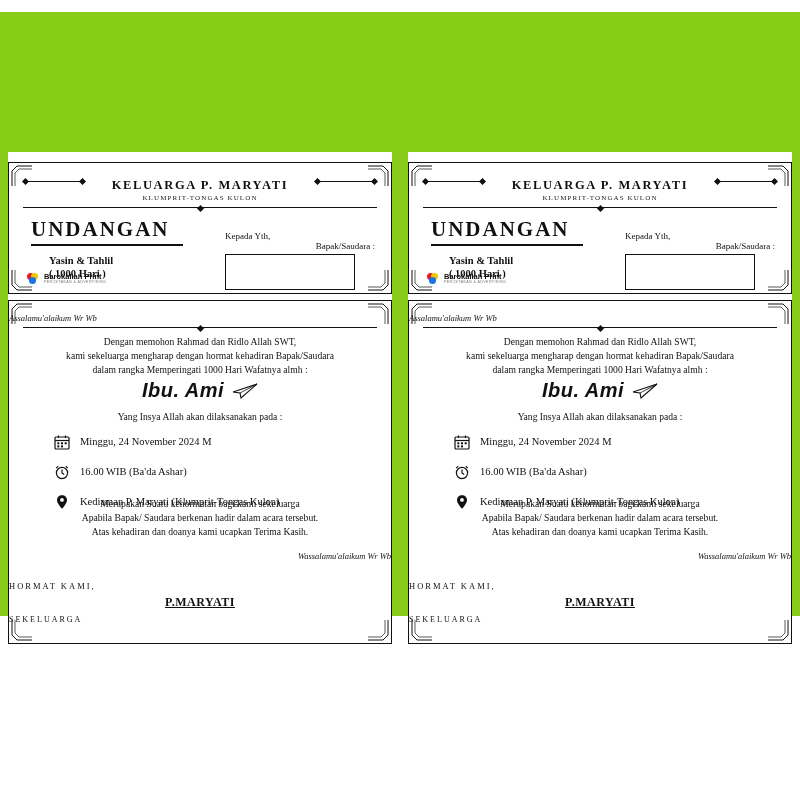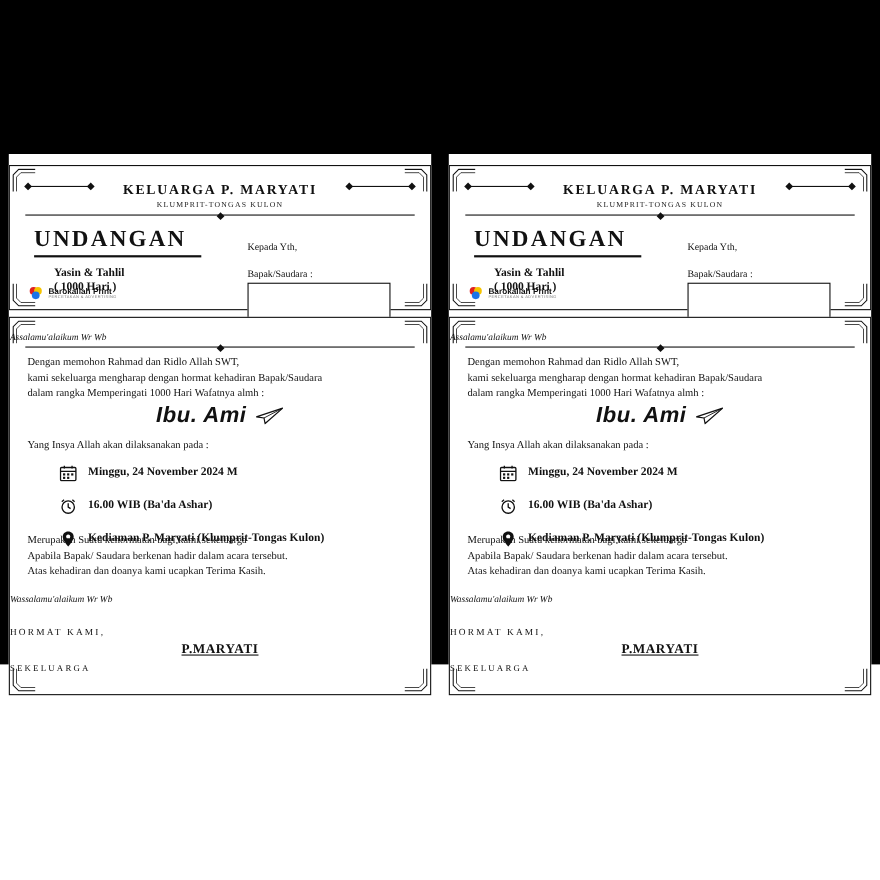--- a/index.html
+++ b/index.html
@@ -3,22 +3,22 @@
 <meta charset="utf-8">
 <style>
   html,body{margin:0;padding:0;}
   body{
     width:800px;height:800px;
     background:#ffffff;
     font-family:"Liberation Serif",serif;
     overflow:hidden;
   }
   .sheet{
-    position:absolute;left:0;top:0;width:800px;height:604px;
-    background:#000000;
+    position:absolute;left:0;top:12px;width:800px;height:604px;
+    background:#84cc16;
   }
   .cards{
     position:absolute;left:8px;top:140px;width:784px;height:500px;
     display:flex;justify-content:space-between;
   }
   .card{
     width:384px;height:500px;
     position:relative;
     background:#ffffff;
   }
@@ -87,21 +87,21 @@
     font-weight:bold;font-size:10.5px;margin-top:9px;margin-left:18px;color:#111;
   }
   .und-sub2{
     font-weight:bold;font-size:10.5px;margin-top:2px;margin-left:18px;color:#111;
   }
 
   .kepada{
     position:absolute;right:16px;top:52px;width:150px;
   }
   .kepada-l1{font-size:9px;color:#111;margin-top:16px;}
-  .kepada-l2{font-size:9px;color:#111;margin-top:15px;}
+  .kepada-l2{font-size:9px;color:#111;margin-top:0;text-align:right;}
   .kepada-box{
     margin-top:3px;width:128px;height:34px;border:1px solid #111;background:#fff;
   }
 
   
   .logo{
     position:absolute;left:18px;bottom:8px;display:flex;align-items:center;gap:3px;
   }
   .logo-mark{
     width:14px;height:12px;position:relative;
@@ -120,21 +120,21 @@
   .bsalam{
     position:absolute;left:0;right:0;top:12px;text-align:left;
     font-family:"Liberation Serif",serif;font-style:italic;font-size:8.5px;color:#111;
   }
   .bsep{
     position:absolute;left:14px;right:14px;top:26px;height:1px;border-top:1px solid #111;
   }
   .bsep .dia{left:50%;margin-left:-2.5px;}
 
   .para{
-    position:absolute;left:16px;right:16px;text-align:left;color:#111;
+    position:absolute;left:16px;right:16px;text-align:center;color:#111;
   }
   .p-intro{top:34px;font-size:9.6px;line-height:14px;}
   .name-script{
     position:absolute;left:0;right:0;top:78px;text-align:center;
   }
   .name-script .nm{
     font-family:Liberation Sans, sans-serif;
     font-style:italic;font-weight:bold;font-size:20px;color:#111;
     letter-spacing:.5px;display:inline-block;position:relative;
   }
@@ -146,26 +146,26 @@
   .rows{
     position:absolute;left:44px;top:132px;right:20px;
   }
   .row{
     display:flex;align-items:center;gap:10px;margin-bottom:13px;
   }
   .row .ico{
     width:17px;height:17px;flex:none;display:flex;align-items:center;justify-content:center;
   }
   .row .txt{
-    font-weight:bold;font-size:10.5px;color:#111;
+    font-weight:normal;font-size:10.5px;color:#111;
   }
 
   .p-close{top:196px;font-size:9.6px;line-height:14px;}
   .wassalam{
-    position:absolute;left:0;right:0;top:250px;text-align:left;
+    position:absolute;left:0;right:0;top:250px;text-align:right;
     font-family:"Liberation Serif",serif;font-style:italic;font-size:8.5px;color:#111;
   }
   .hormat{
     position:absolute;left:0;right:0;top:280px;text-align:left;
     font-size:8.5px;letter-spacing:2px;color:#111;
   }
   .signer{
     position:absolute;left:0;right:0;top:294px;text-align:center;
     font-weight:bold;font-size:12px;letter-spacing:.5px;color:#111;
     text-decoration:underline;

